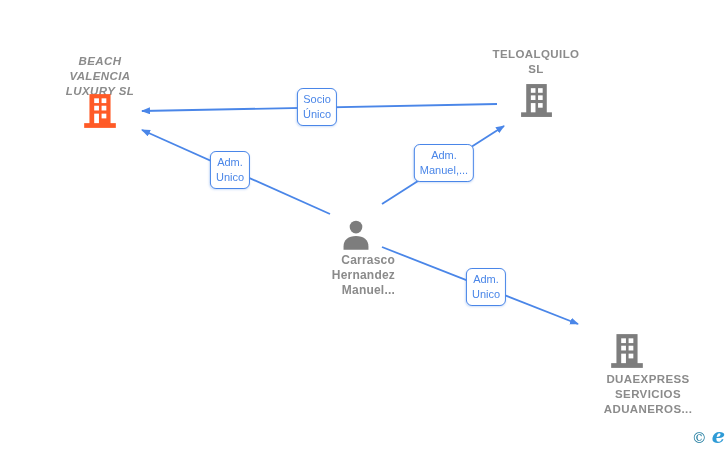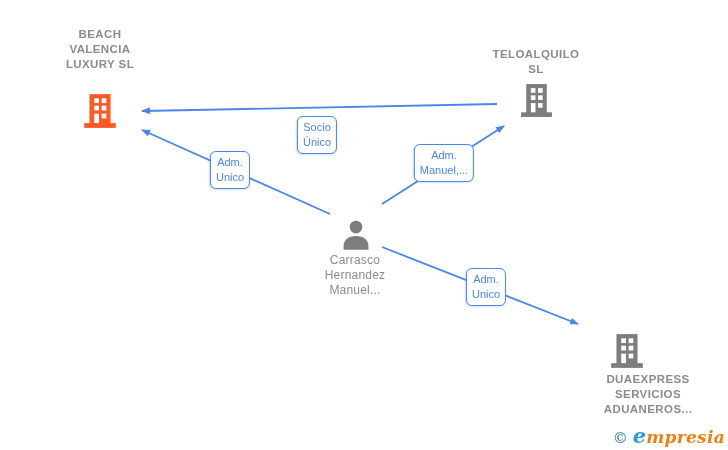--- a/index.html
+++ b/index.html
@@ -5,21 +5,21 @@
   html,body{margin:0;padding:0;background:#ffffff;}
   #canvas{
     position:relative;width:728px;height:450px;background:#ffffff;overflow:hidden;
     font-family:"Liberation Sans","DejaVu Sans",sans-serif;
   }
   #edges{position:absolute;left:0;top:0;width:728px;height:450px;}
   .node-label{
     position:absolute;text-align:center;color:#8b8b8b;line-height:15px;cursor:pointer;
   }
   .node-label.company{font-size:11.5px;font-weight:700;letter-spacing:.4px;}
-  .node-label.person{font-size:12px;font-weight:400;letter-spacing:.2px;}
+  .node-label.person{font-size:12px;font-weight:700;letter-spacing:.2px;text-align:right;}
   .node-icon{position:absolute;cursor:pointer;}
   .node-icon svg{display:block;}
   .icon-orange{color:#ff5a26;}
   .icon-gray{color:#7d7d7d;}
   .edge-label{
     position:absolute;transform:translate(-50%,-50%);
     background:#ffffff;border:1.5px solid #4a86e8;border-radius:6px;
     color:#4a86e8;font-size:11px;line-height:15px;text-align:center;
     padding:3px 5px;cursor:pointer;box-shadow:0 1px 2px rgba(74,134,232,.25);
   }
@@ -42,21 +42,21 @@
       <marker id="arrow" markerWidth="10" markerHeight="8" refX="8" refY="3.5" orient="auto" markerUnits="userSpaceOnUse">
         <path d="M0,0 L9,3.5 L0,7 Z" fill="#4a86e8"></path>
       </marker>
     </defs>
     <line x1="497" y1="104" x2="142" y2="111" stroke-width="1.8" marker-end="url(#arrow)" stroke="#4a86e8"></line>
     <line x1="330" y1="214" x2="142" y2="130" stroke-width="1.8" marker-end="url(#arrow)" stroke="#4a86e8"></line>
     <line x1="382" y1="204" x2="504" y2="126" stroke-width="1.8" marker-end="url(#arrow)" stroke="#4a86e8"></line>
     <line x1="382" y1="247" x2="578" y2="324" stroke-width="1.8" marker-end="url(#arrow)" stroke="#4a86e8"></line>
   </svg>
 
-  <div class="node-label company" style="left:55px;top:27px;width:90px;">BEACH VALENCIA LUXURY SL</div>
+  <div class="node-label company" style="left:55px;top:54px;width:90px;font-style:italic;">BEACH VALENCIA LUXURY SL</div>
   <div class="node-icon icon-orange" style="left:81px;top:92px;">
     <svg width="38" height="38" viewBox="0 0 36 36" fill="currentColor">
       <rect x="8" y="2" width="20" height="29"></rect>
       <rect x="3" y="29.5" width="30" height="4.5"></rect>
       <g fill="#ffffff">
         <rect x="12.5" y="6" width="4.5" height="4.5"></rect>
         <rect x="19.5" y="6" width="4.5" height="4.5"></rect>
         <rect x="12.5" y="13" width="4.5" height="4.5"></rect>
         <rect x="19.5" y="13" width="4.5" height="4.5"></rect>
         <rect x="12.5" y="20.5" width="4.5" height="9"></rect>
@@ -98,36 +98,35 @@
         <rect x="19.5" y="6" width="4.5" height="4.5"></rect>
         <rect x="12.5" y="13" width="4.5" height="4.5"></rect>
         <rect x="19.5" y="13" width="4.5" height="4.5"></rect>
         <rect x="12.5" y="20.5" width="4.5" height="9"></rect>
         <rect x="19.5" y="20.5" width="4.5" height="4.5"></rect>
       </g>
     </svg>
   </div>
   <div class="node-label company" style="left:593px;top:372px;width:110px;">DUAEXPRESS SERVICIOS ADUANEROS...</div>
 
-  <div class="edge-label" style="left:317px;top:107px;margin-top:28px;">
+  <div class="edge-label" style="left:317px;top:107px;">
     <span>Socio</span>
     <span>Único</span>
   </div>
   <div class="edge-label" style="left:230px;top:170px;">
     <span>Adm.</span>
     <span>Unico</span>
   </div>
   <div class="edge-label" style="left:444px;top:163px;">
     <span>Adm.</span>
     <span>Manuel,...</span>
   </div>
   <div class="edge-label" style="left:486px;top:287px;">
     <span>Adm.</span>
     <span>Unico</span>
   </div>
 
   <div id="watermark">
     <span class="copy">©</span>
     <span class="brand-e">e</span>
-    <span class="brand-rest">mpresia</span>
   </div>
 
 </div>
 
 </body></html>

